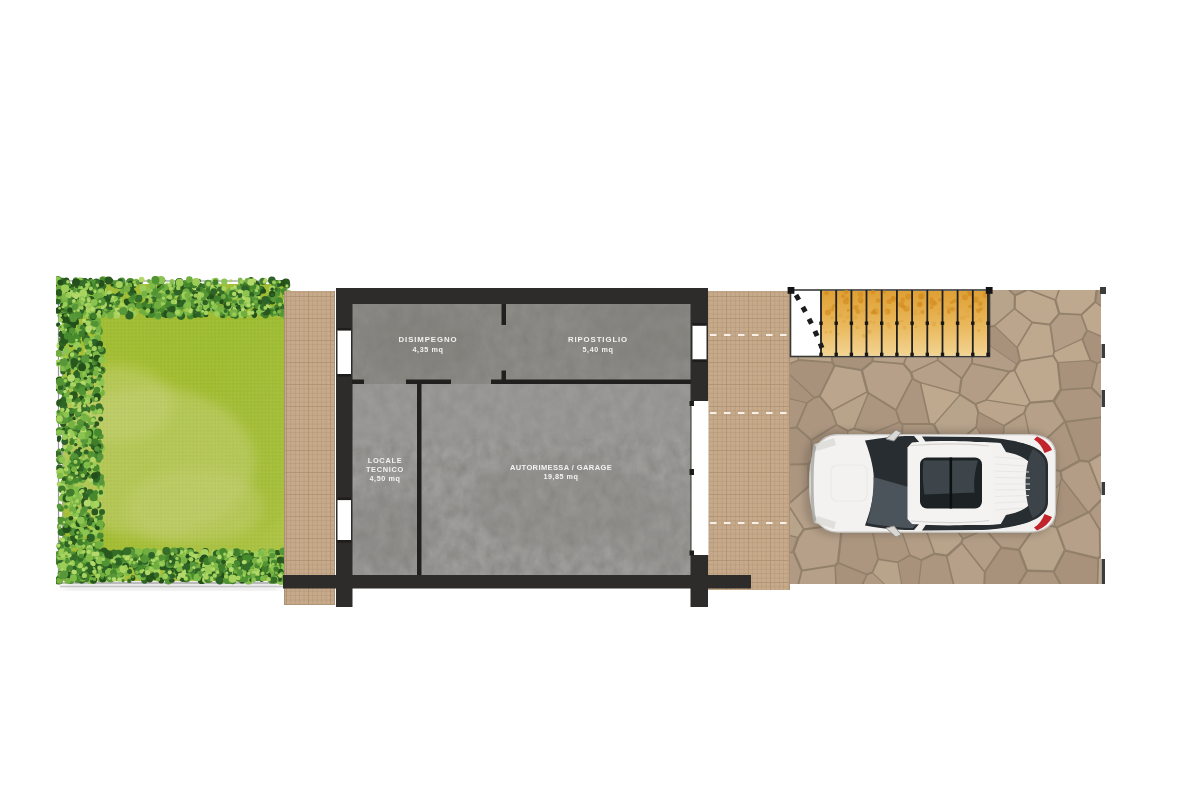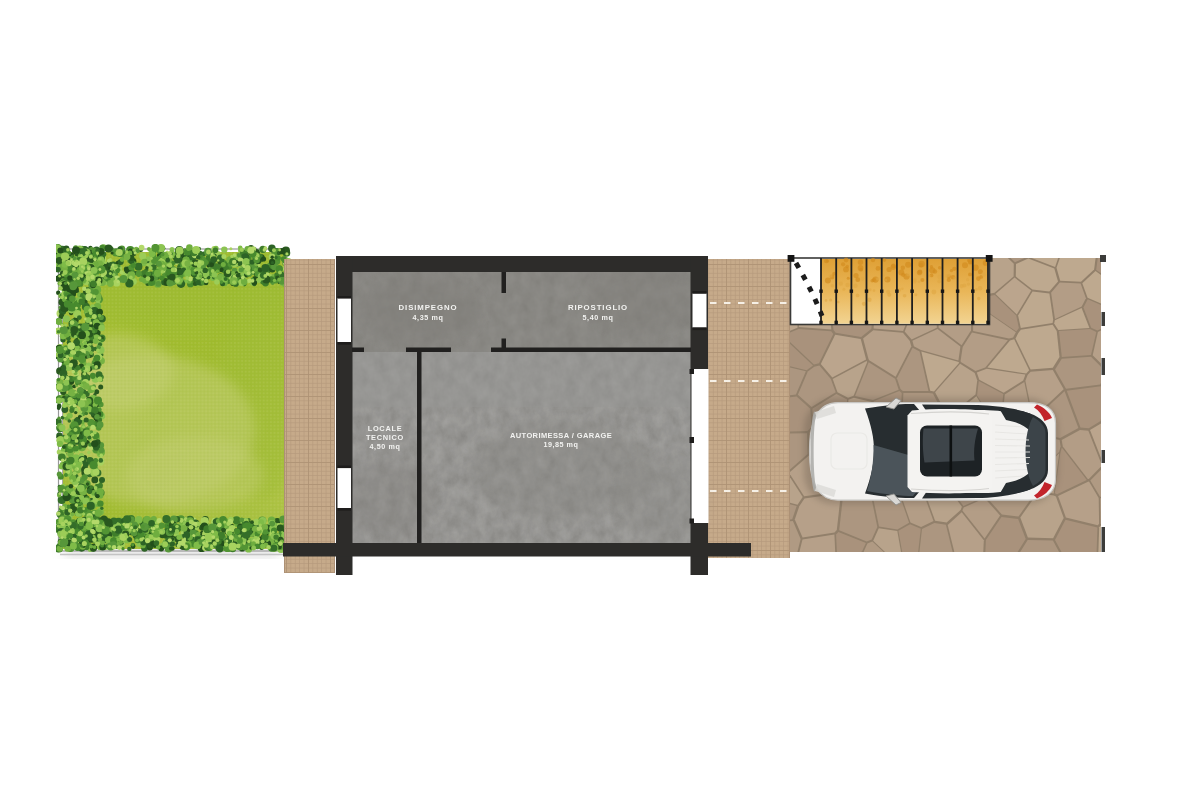--- a/index.html
+++ b/index.html
@@ -1,16 +1,16 @@
 <!DOCTYPE html>
 <html><head>
 <meta charset="utf-8">
 <style>
 html,body{margin:0;padding:0;background:#ffffff;}
-.wrap{width:1179px;height:719px;position:relative;overflow:hidden;background:#fff;}
+.wrap{width:1179px;height:719px;position:relative;overflow:hidden;background:#fff;margin-top:32px;}
 text{font-family:"Liberation Sans",sans-serif;}
 </style>
 </head>
 <body>
 <div class="wrap">
 <svg width="1179" height="811" viewBox="0 0 1179 811" xmlns="http://www.w3.org/2000/svg">
 <defs>
 <pattern id="pav" width="4.4" height="4.4" patternUnits="userSpaceOnUse">
   <rect width="4.4" height="4.4" fill="#c6aa8a"></rect>
   <path d="M0 0.35H4.4M0.35 0V4.4" stroke="#b2967a" stroke-width="0.8" opacity="0.85"></path>

